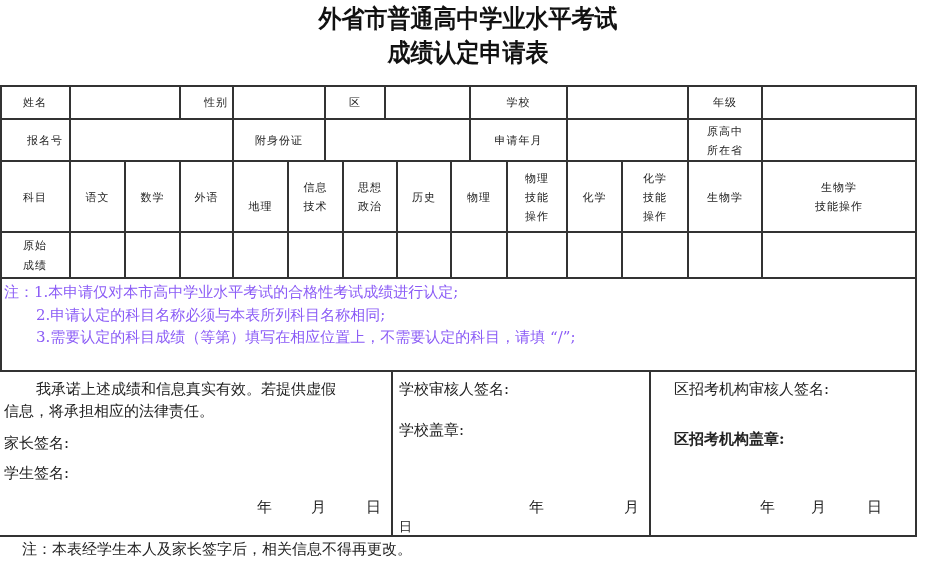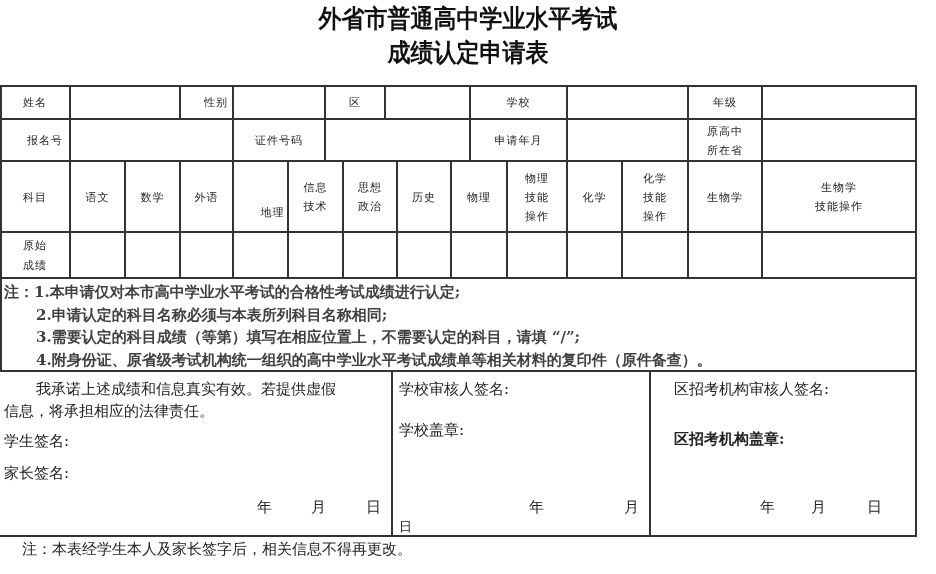--- a/index.html
+++ b/index.html
@@ -3,21 +3,21 @@
 <meta charset="utf-8">
 <style>
   html, body { margin:0; padding:0; background:#ffffff; }
   body { width:936px; height:574px; position:relative; overflow:hidden; font-family:"DejaVu Serif","Liberation Serif",serif; color:#1a1a1a; }
   .title { position:absolute; left:0; width:936px; text-align:center; font-family:"DejaVu Serif","Liberation Serif",serif; font-weight:bold; font-size:25px; letter-spacing:0px; color:#111; transform:scaleX(0.92); }
   .t1 { top:2px; }
   .t2 { top:36px; }
   .cell { position:absolute; box-sizing:border-box; display:flex; align-items:center; justify-content:center; text-align:left; font-size:11px; line-height:19px; color:#222; letter-spacing:1px; }
   .line-h { position:absolute; height:2px; background:#333; }
   .line-v { position:absolute; width:2px; background:#333; }
-  .notes { position:absolute; left:4px; top:281px; width:905px; font-size:15px; line-height:22.5px; color:#404040;font-weight:bold; }
+  .notes { position:absolute; left:4px; top:281px; width:905px; font-size:15px; line-height:22.5px; color:#8b5cf6; }
   .notes .row { white-space:nowrap; }
   .notes .ind { padding-left:32px; }
   .sig { position:absolute; font-size:15px; line-height:22px; color:#222; box-sizing:border-box; }
   .footer { position:absolute; left:22px; top:540px; font-size:15px; color:#222; white-space:nowrap; }
 </style>
 </head>
 <body>
 
 <div class="title t1">外省市普通高中学业水平考试</div>
 <div class="title t2">成绩认定申请表</div>
@@ -75,42 +75,42 @@
 <div class="cell" style="left:234px;top:86px;width:90px;height:33px;"></div>
 <div class="cell" style="left:326px;top:86px;width:58px;height:33px;">区</div>
 <div class="cell" style="left:386px;top:86px;width:83px;height:33px;"></div>
 <div class="cell" style="left:471px;top:86px;width:95px;height:33px;">学校</div>
 <div class="cell" style="left:568px;top:86px;width:119px;height:33px;"></div>
 <div class="cell" style="left:689px;top:86px;width:72px;height:33px;">年级</div>
 <div class="cell" style="left:763px;top:86px;width:152px;height:33px;"></div>
 
 <div class="cell" style="left:10px;top:120px;width:70px;height:41px;">报名号</div>
 <div class="cell" style="left:71px;top:120px;width:161px;height:41px;"></div>
-<div class="cell" style="left:234px;top:120px;width:90px;height:41px;">证件号码</div>
+<div class="cell" style="left:234px;top:120px;width:90px;height:41px;">附身份证</div>
 <div class="cell" style="left:326px;top:120px;width:143px;height:41px;"></div>
 <div class="cell" style="left:471px;top:120px;width:95px;height:41px;">申请年月</div>
 <div class="cell" style="left:568px;top:120px;width:119px;height:41px;"></div>
 <div class="cell" style="left:689px;top:120px;width:72px;height:41px;flex-direction:column;line-height:19px;">
   <span>原高中</span>
   <span>所在省</span>
 </div>
 <div class="cell" style="left:763px;top:120px;width:152px;height:41px;"></div>
 
 <div class="cell" style="left:0;top:162px;width:70px;height:70px;">科目</div>
 
 <div class="cell" style="left:71px;top:162px;width:53px;height:70px;flex-direction:column;">
   <span>语文</span>
 </div>
 <div class="cell" style="left:126px;top:162px;width:53px;height:70px;flex-direction:column;">
   <span>数学</span>
 </div>
 <div class="cell" style="left:181px;top:162px;width:51px;height:70px;flex-direction:column;">
   <span>外语</span>
 </div>
-<div class="cell" style="left:234px;top:168px;width:53px;height:88px;flex-direction:column;margin-left:12px;">
+<div class="cell" style="left:234px;top:162px;width:53px;height:88px;flex-direction:column;">
   <span>地理</span>
 </div>
 <div class="cell" style="left:289px;top:162px;width:53px;height:70px;flex-direction:column;">
   <span>信息</span>
   <span>技术</span>
 </div>
 <div class="cell" style="left:344px;top:162px;width:52px;height:70px;flex-direction:column;">
   <span>思想</span>
   <span>政治</span>
 </div>
@@ -156,28 +156,27 @@
 <div class="cell" style="left:508px;top:233px;width:58px;height:44px;"></div>
 <div class="cell" style="left:568px;top:233px;width:53px;height:44px;"></div>
 <div class="cell" style="left:623px;top:233px;width:64px;height:44px;"></div>
 <div class="cell" style="left:689px;top:233px;width:72px;height:44px;"></div>
 <div class="cell" style="left:763px;top:233px;width:152px;height:44px;"></div>
 
 <div class="notes">
   <div class="row"><span>注：</span><span>1.本申请仅对本市高中学业水平考试的合格性考试成绩进行认定;</span></div>
   <div class="row ind"><span>2.申请认定的科目名称必须与本表所列科目名称相同;</span></div>
   <div class="row ind"><span>3.需要认定的科目成绩（等第）填写在相应位置上，不需要认定的科目，请填 “/”;</span></div>
-  <div class="row ind"><span>4.附身份证、原省级考试机构统一组织的高中学业水平考试成绩单等相关材料的复印件（原件备查）。</span></div>
 </div>
 
 <div class="sig" style="left:4px;top:378px;width:384px;height:155px;">
   <div style="padding-left:32px;white-space:nowrap;">我承诺上述成绩和信息真实有效。若提供虚假</div>
   <div style="white-space:nowrap;">信息，将承担相应的法律责任。</div>
+  <div style="margin-top:10px;">家长签名:</div>
   <div style="margin-top:8px;">学生签名:</div>
-  <div style="margin-top:10px;">家长签名:</div>
   <div style="position:absolute;left:0;top:118px;width:380px;height:22px;">
     <span style="position:absolute;left:253px;">年</span>
     <span style="position:absolute;left:307px;">月</span>
     <span style="position:absolute;left:362px;">日</span>
   </div>
 </div>
 
 <div class="sig" style="left:399px;top:378px;width:248px;height:155px;">
   <div>学校审核人签名:</div>
   <div style="margin-top:19px;">学校盖章:</div>

